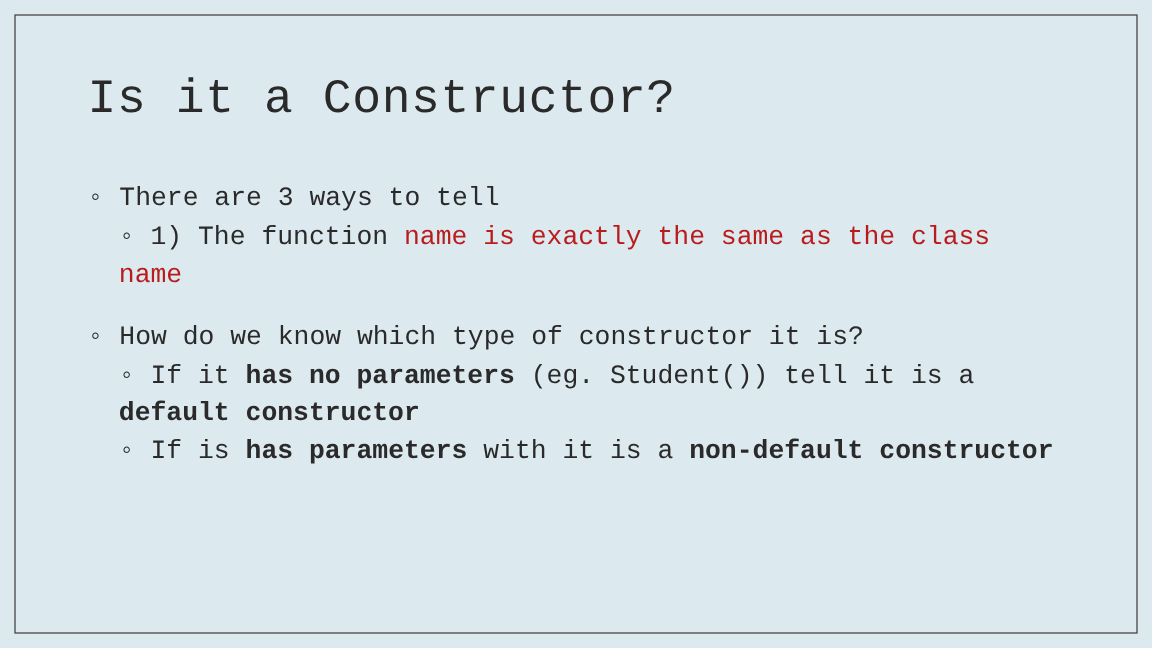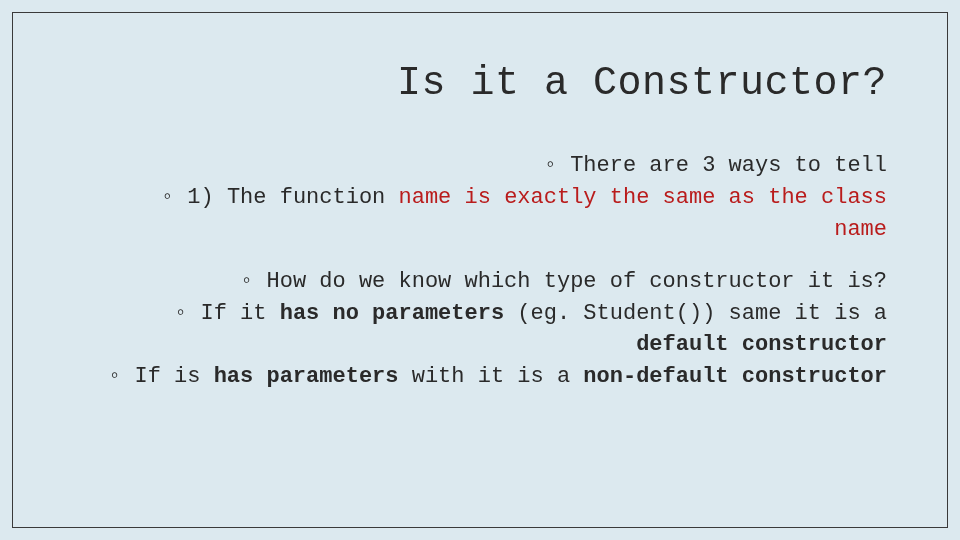--- a/index.html
+++ b/index.html
@@ -1,15 +1,15 @@
 <!DOCTYPE html>
 <html><head>
 <meta charset="utf-8">
 <style>
-  * { margin: 0; padding: 0; box-sizing: border-box; text-align: right; }
+  * { margin: 0; padding: 0; box-sizing: border-box; }
   html, body { width: 960px; height: 540px; overflow: hidden; }
   body {
     background: #dce9ef;
     font-family: "Consolas", "Courier New", monospace;
     color: #2a2a2a;
     padding: 12px;
   }
   .slide {
     width: 100%;
     height: 100%;
@@ -51,18 +51,18 @@
 
     <li>There are 3 ways to tell</li>
     <ul class="nested">
       <li><span>1)</span> <span>The function </span><span class="blue">name is exactly the same as the class name</span><span></span></li>
     </ul>
 
     <div class="spacer"></div>
 
     <li>How do we know which type of constructor it is?</li>
     <ul class="nested">
-      <li><span>If it </span><b>has no parameters</b><span> (eg. Student()) same it is a </span><b>default constructor</b></li>
+      <li><span>If it </span><b>has no parameters</b><span> (eg. Student()) tell it is a </span><b>default constructor</b></li>
       <li><span>If is </span><b>has parameters</b><span> with it is a </span><b>non-default constructor</b></li>
     </ul>
 
   </ul>
 </div>
 
 </body></html>

